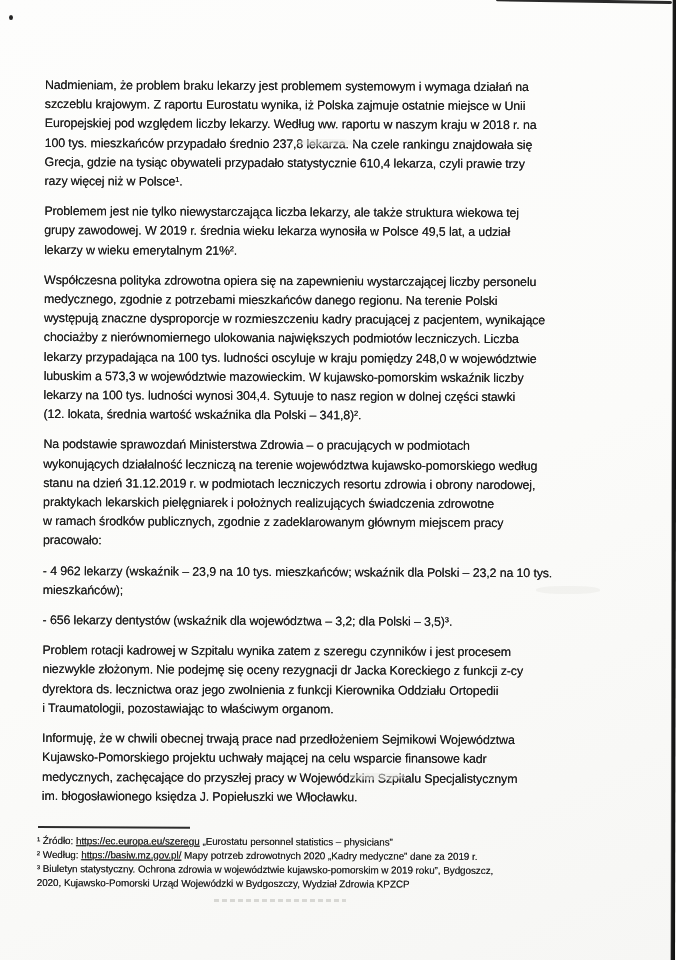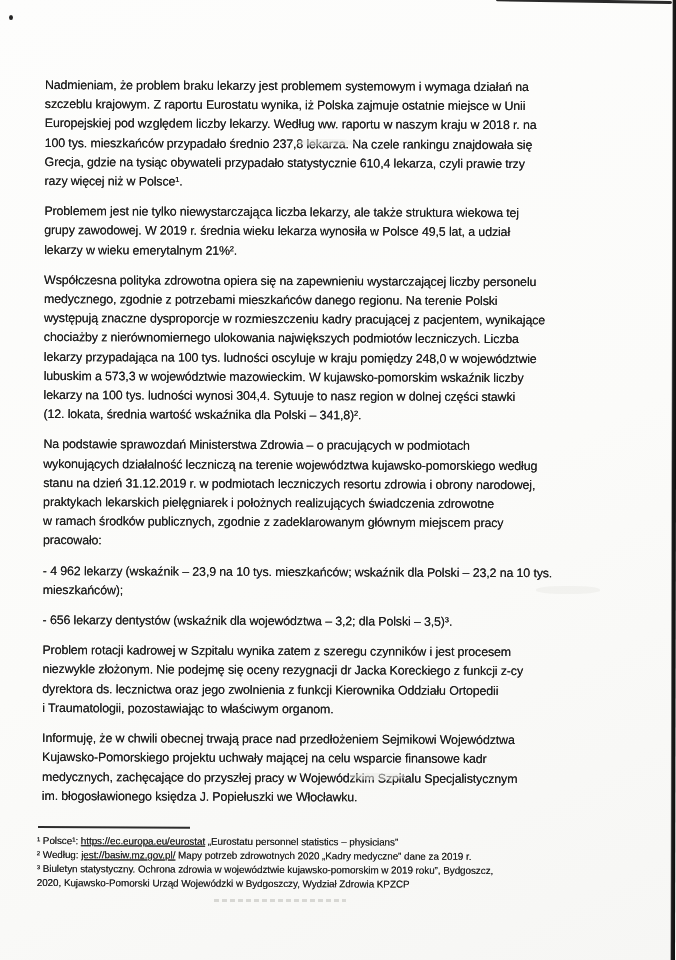--- a/index.html
+++ b/index.html
@@ -112,22 +112,22 @@
 dyrektora ds. lecznictwa oraz jego zwolnienia z funkcji Kierownika Oddziału Ortopedii
 i Traumatologii, pozostawiając to właściwym organom.</p>
     <p class="para">Informuję, że w chwili obecnej trwają prace nad przedłożeniem Sejmikowi Województwa
 Kujawsko-Pomorskiego projektu uchwały mającej na celu wsparcie finansowe kadr
 medycznych, zachęcające do przyszłej pracy w Wojewódzkim Szpitalu Specjalistycznym
 im. błogosławionego księdza J. Popiełuszki we Włocławku.</p>
   </div>
 
   <div class="footnotes">
     <div class="fn-rule"></div>
-    <div class="fn"><span>¹ Polsce¹: </span><span class="fn-link">https://ec.europa.eu/eurostat</span><span> „Eurostatu personnel statistics – physicians”</span></div>
-    <div class="fn"><span>² Według: </span><span class="fn-link">jest://basiw.mz.gov.pl/</span><span> Mapy potrzeb zdrowotnych 2020 „Kadry medyczne” dane za 2019 r.</span></div>
+    <div class="fn"><span>¹ Źródło: </span><span class="fn-link">https://ec.europa.eu/szeregu</span><span> „Eurostatu personnel statistics – physicians”</span></div>
+    <div class="fn"><span>² Według: </span><span class="fn-link">https://basiw.mz.gov.pl/</span><span> Mapy potrzeb zdrowotnych 2020 „Kadry medyczne” dane za 2019 r.</span></div>
     <div class="fn">³ Biuletyn statystyczny. Ochrona zdrowia w województwie kujawsko-pomorskim w 2019 roku”, Bydgoszcz,
 2020, Kujawsko-Pomorski Urząd Wojewódzki w Bydgoszczy, Wydział Zdrowia KPZCP</div>
   </div>
 
   <div class="edge-right"></div>
   <div class="edge-top"></div>
   <div class="corner-dot"></div>
   <div class="smudge s1"></div>
   <div class="smudge s2"></div>
   <div class="smudge s3"></div>

